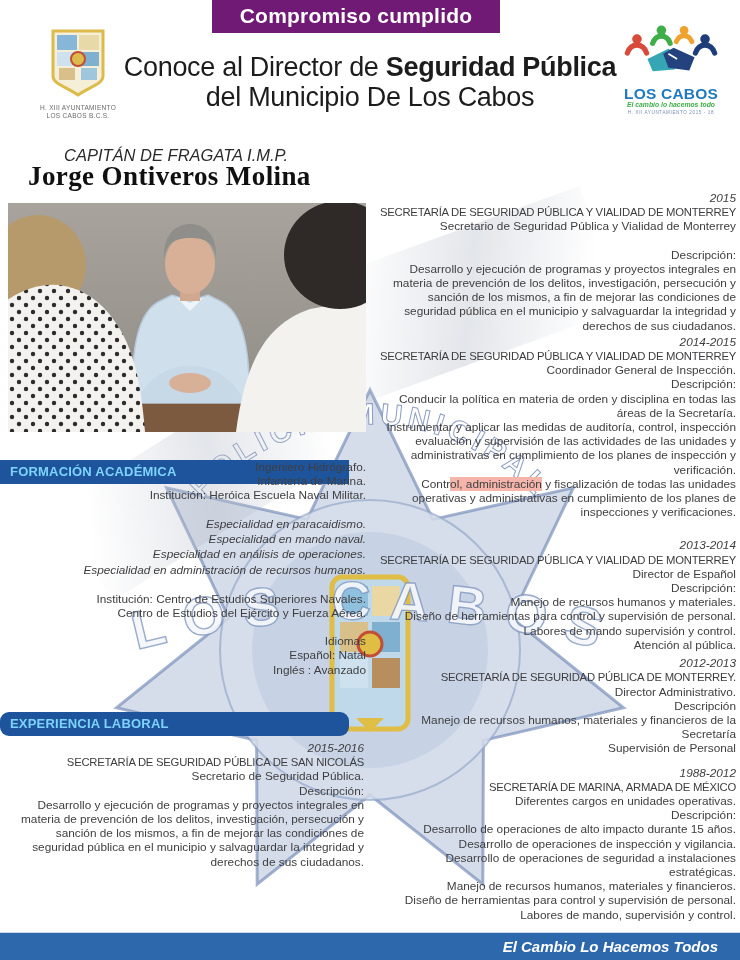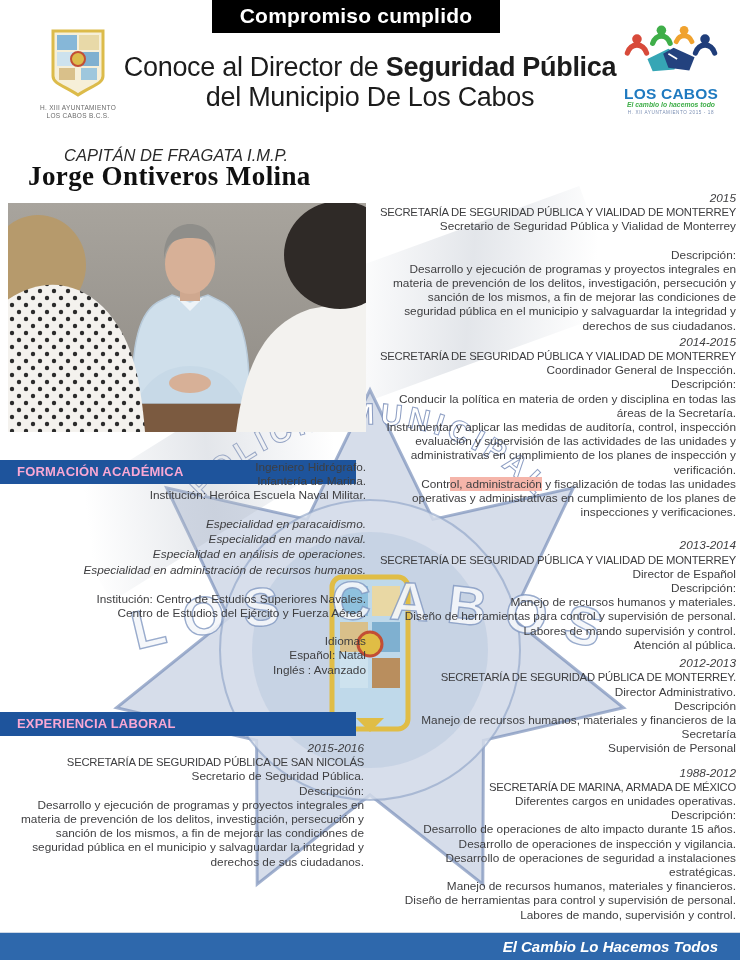--- a/index.html
+++ b/index.html
@@ -1,19 +1,19 @@
 <!DOCTYPE html>
 <html><head>
 <meta charset="utf-8">
 <style>
   html,body{margin:0;padding:0;background:#e8e8e8;}
   .page{position:relative;width:740px;height:960px;background:#ffffff;overflow:hidden;
         font-family:"Liberation Sans",sans-serif;color:#3e3e40;}
   
-  .banner{position:absolute;left:212px;top:0;width:288px;height:33px;background:#000000;
+  .banner{position:absolute;left:212px;top:0;width:288px;height:33px;background:#701a75;
           color:#fff;font-weight:bold;font-size:21px;text-align:center;line-height:32px;letter-spacing:.2px;z-index:2;}
   .left-logo{position:absolute;left:28px;top:28px;width:100px;text-align:center;z-index:2;}
   .left-logo .caption{font-size:6.5px;color:#6a6a6a;line-height:1.3;letter-spacing:.3px;margin-top:2px;}
   .title{position:absolute;left:110px;top:52px;width:520px;text-align:center;color:#1c1c1c;
          font-size:27px;line-height:30px;letter-spacing:-.3px;z-index:2;}
   .title .bold{font-weight:bold;}
   .right-logo{position:absolute;left:616px;top:24px;width:110px;text-align:center;z-index:2;}
   .right-logo .name{color:#1f7ac0;font-weight:bold;font-size:15.5px;letter-spacing:.2px;line-height:15px;}
   .right-logo .tagline{color:#3fae49;font-style:italic;font-weight:bold;font-size:6.8px;line-height:8px;}
   .right-logo .subline{color:#7b8fb3;font-size:4.6px;letter-spacing:.6px;margin-top:1px;}
@@ -21,24 +21,24 @@
   .rank{position:absolute;left:64px;top:146px;font-style:italic;font-size:16.5px;color:#2a2a2a;z-index:2;}
   .name{position:absolute;left:28px;top:161px;font-family:"Liberation Serif",serif;font-weight:bold;
         font-size:27px;color:#101010;letter-spacing:.4px;z-index:2;}
   .photo{position:absolute;left:8px;top:203px;width:358px;height:229px;z-index:2;}
   
   .watermark{position:absolute;left:60px;top:382px;width:620px;height:560px;z-index:0;pointer-events:none;}
   .streak{position:absolute;z-index:0;background:linear-gradient(115deg,rgba(0,0,0,0) 10%,rgba(185,192,203,.4) 50%,rgba(0,0,0,0) 90%);transform:rotate(-20deg);pointer-events:none;}
   .s1{left:330px;top:230px;width:280px;height:130px;}
   .s2{left:60px;top:420px;width:300px;height:110px;transform:rotate(-32deg);}
   
-  .section-bar{position:absolute;left:0;width:339px;height:24px;background:#1e549c;color:#f9a8d4;
-               font-weight:bold;font-size:13px;line-height:24px;padding-left:17px;letter-spacing:.2px;z-index:1;}
+  .section-bar{position:absolute;left:0;width:339px;height:24px;background:#1e549c;color:#7dd3fc;
+               font-weight:bold;font-size:13px;line-height:24px;padding-left:10px;letter-spacing:.2px;z-index:1;}
   #formacion-bar{top:460px;}
-  #experiencia-bar{top:712px;}
+  #experiencia-bar{top:712px;border-radius:9px;}
   
   .txt{font-size:11.8px;line-height:14.2px;color:#3e3e40;text-align:right;}
   .left-col{position:absolute;left:10px;top:460px;width:356px;z-index:1;}
   .exp-col{position:absolute;left:10px;top:741px;width:354px;z-index:1;}
   .right-col{position:absolute;left:378px;top:191px;width:358px;z-index:1;}
   .especialidades{margin:14px 0 0 45px;font-style:italic;line-height:15.3px;}
   .inst-block{margin-top:14px;}
   .inst2{padding-left:52px;}
   .idiomas-block{margin-top:14px;}
   .period{font-style:italic;}

